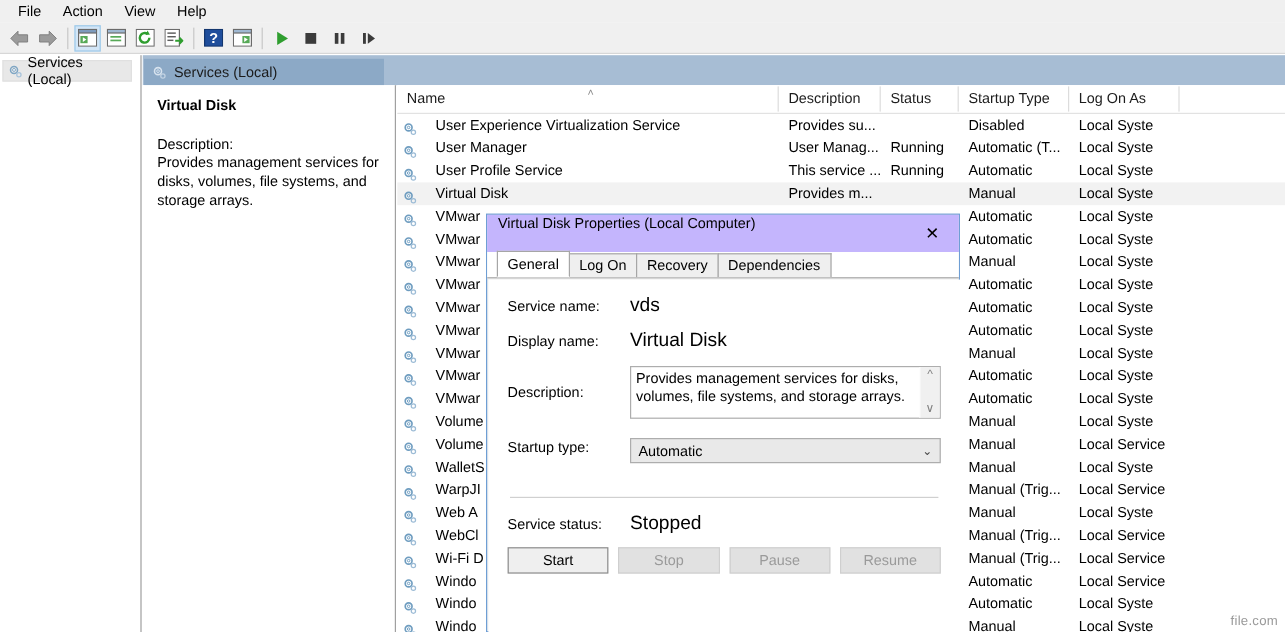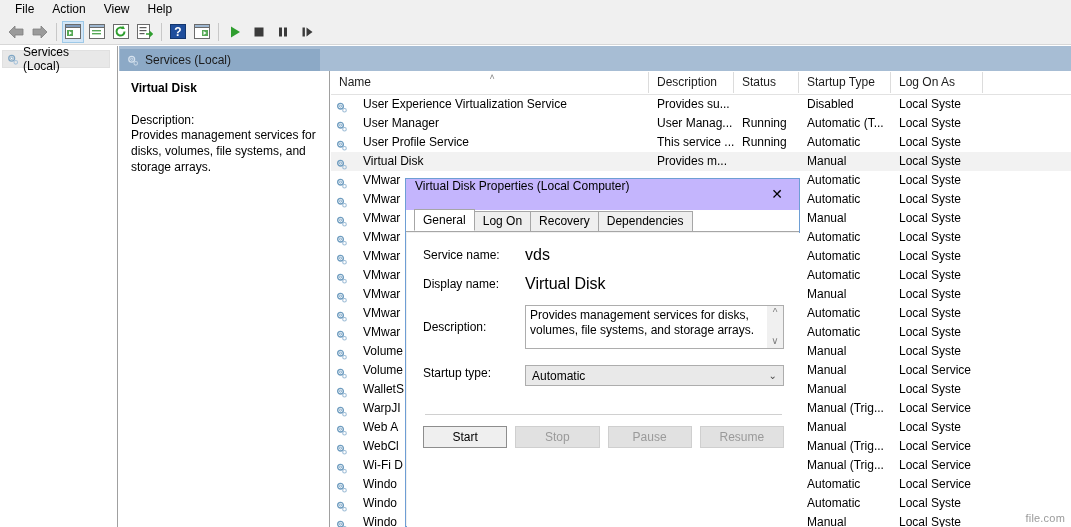--- a/index.html
+++ b/index.html
@@ -908,20 +908,24 @@
       <div class="startup-row">
         <div class="flabel">Startup type:</div>
         <div class="combo">
           <span>Automatic</span>
           <span class="combo-caret">⌄</span>
         </div>
       </div>
 
       <div class="divider"></div>
 
+      <div class="status-row">
+        <div class="flabel">Service status:</div>
+        <div class="fvalue">Stopped</div>
+      </div>
 
       <div class="btn-row">
         <div class="btn primary">Start</div>
         <div class="btn disabled">Stop</div>
         <div class="btn disabled">Pause</div>
         <div class="btn disabled">Resume</div>
       </div>
 
     </div>
   </div>

